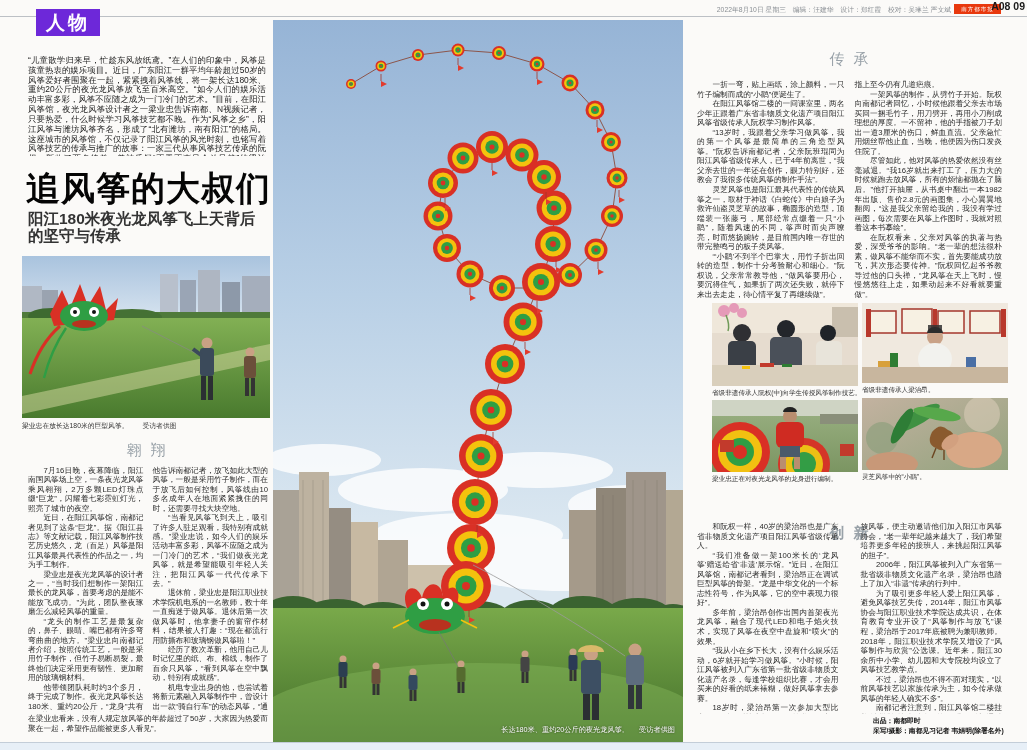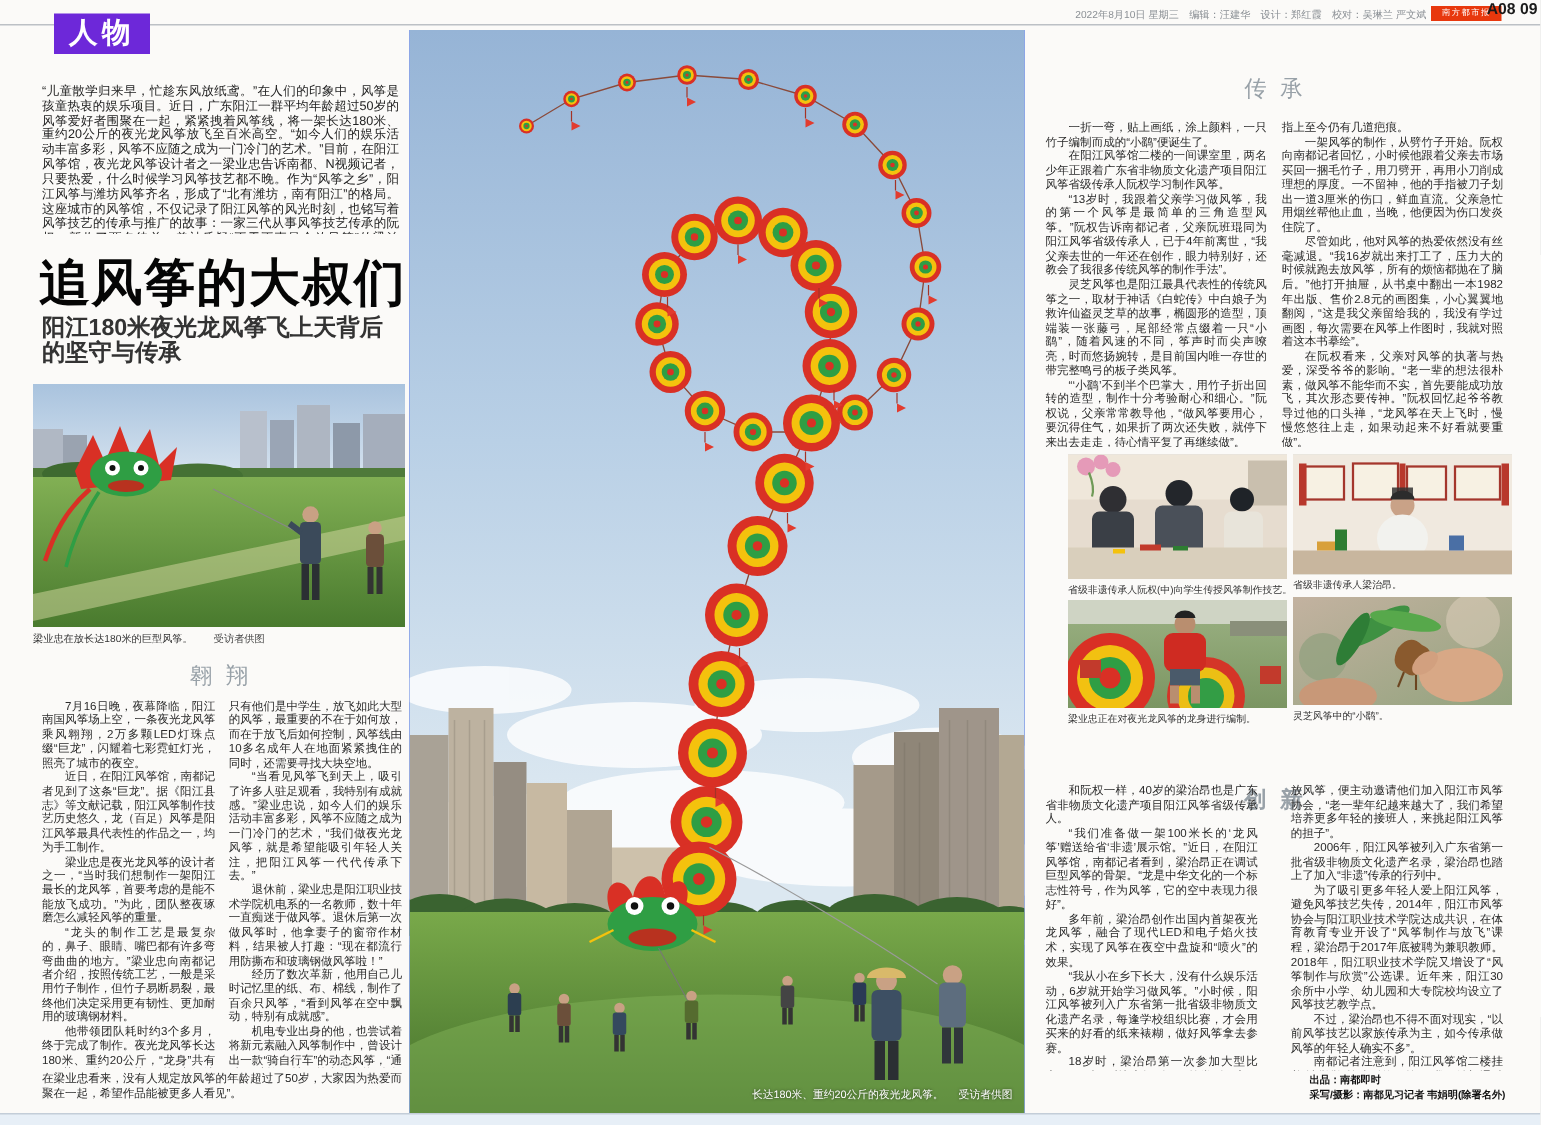--- a/index.html
+++ b/index.html
@@ -144,21 +144,21 @@
 
   <div class="soarcols">
     <div class="col">
       <p class="para">7月16日晚，夜幕降临，阳江南国风筝场上空，一条夜光龙风筝乘风翱翔，2万多颗LED灯珠点缀“巨龙”，闪耀着七彩霓虹灯光，照亮了城市的夜空。</p>
       <p class="para">近日，在阳江风筝馆，南都记者见到了这条“巨龙”。据《阳江县志》等文献记载，阳江风筝制作技艺历史悠久，龙（百足）风筝是阳江风筝最具代表性的作品之一，均为手工制作。</p>
       <p class="para">梁业忠是夜光龙风筝的设计者之一，“当时我们想制作一架阳江最长的龙风筝，首要考虑的是能不能放飞成功。”为此，团队整夜琢磨怎么减轻风筝的重量。</p>
       <p class="para">“龙头的制作工艺是最复杂的，鼻子、眼睛、嘴巴都有许多弯弯曲曲的地方。”梁业忠向南都记者介绍，按照传统工艺，一般是采用竹子制作，但竹子易断易裂，最终他们决定采用更有韧性、更加耐用的玻璃钢材料。</p>
       <p class="para">他带领团队耗时约3个多月，终于完成了制作。夜光龙风筝长达180米、重约20公斤，“龙身”共有140节“鳞片”，每节“鳞片”直径达70厘米，需要在2-3级风力情况下，近30个成年人合力才能放飞起来。</p>
     </div>
     <div class="col">
-      <p class="para cont">只有他们是中学生，放飞如此大型的风筝，最重要的不在于如何放，而在于放飞后如何控制，风筝线由10多名成年人在地面紧紧拽住的同时，还需要寻找大块空地。</p>
+      <p class="para cont">他告诉南都记者，放飞如此大型的风筝，一般是采用竹子制作，而在于放飞后如何控制，风筝线由10多名成年人在地面紧紧拽住的同时，还需要寻找大块空地。</p>
       <p class="para">“当看见风筝飞到天上，吸引了许多人驻足观看，我特别有成就感。”梁业忠说，如今人们的娱乐活动丰富多彩，风筝不应随之成为一门冷门的艺术，“我们做夜光龙风筝，就是希望能吸引年轻人关注，把阳江风筝一代代传承下去。”</p>
       <p class="para">退休前，梁业忠是阳江职业技术学院机电系的一名教师，数十年一直痴迷于做风筝。退休后第一次做风筝时，他拿妻子的窗帘作材料，结果被人打趣：“现在都流行用防撕布和玻璃钢做风筝啦！”</p>
       <p class="para">经历了数次革新，他用自己儿时记忆里的纸、布、棉线，制作了百余只风筝，“看到风筝在空中飘动，特别有成就感”。</p>
       <p class="para">机电专业出身的他，也尝试着将新元素融入风筝制作中，曾设计出一款“骑自行车”的动态风筝，“通过‘风叶轮’，让风筝上的人物‘动’起来”。</p>
     </div>
   </div>
   <div class="soarfoot">在梁业忠看来，没有人规定放风筝的年龄超过了50岁，大家因为热爱而聚在一起，希望作品能被更多人看见”。</div>
 
   <div class="mainphoto">
     <svg width="410" height="722" viewBox="0 0 410 722">

